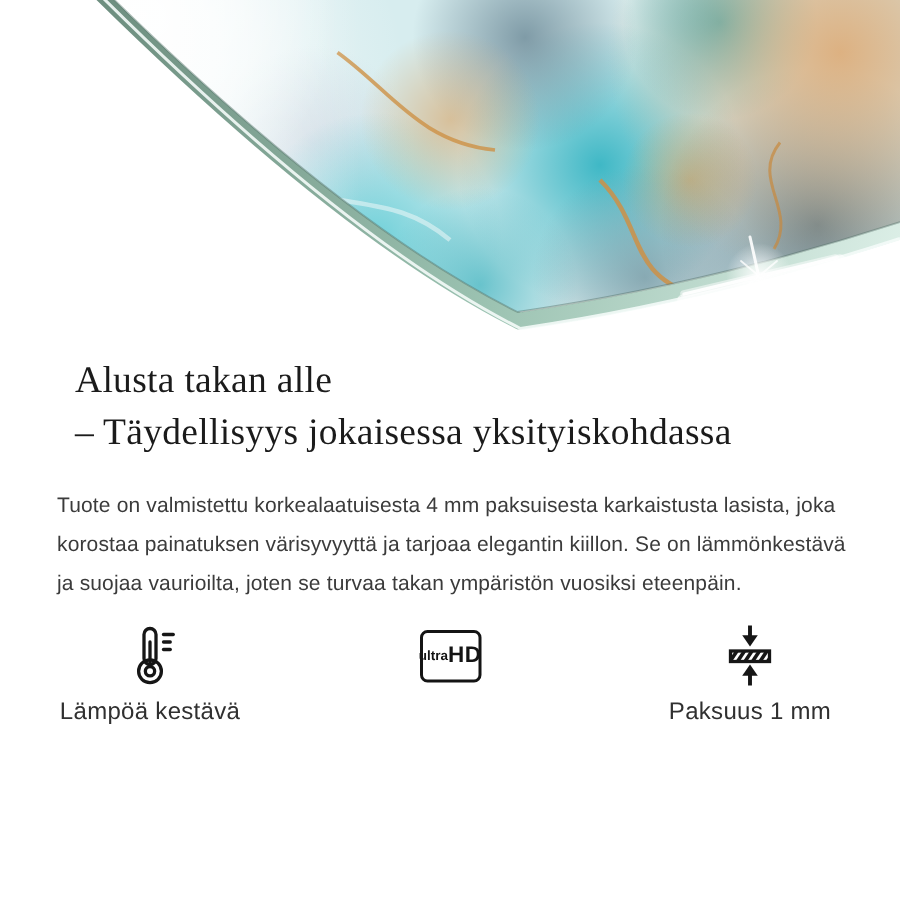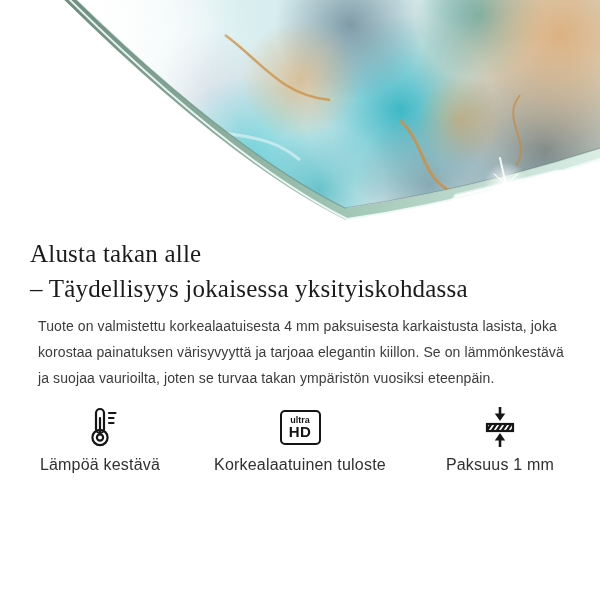--- a/index.html
+++ b/index.html
@@ -4,37 +4,37 @@
 <style>
   html,body{margin:0;padding:0;}
   body{background:#ffffff;font-family:"Liberation Sans","DejaVu Sans",sans-serif;}
   .page{position:relative;width:600px;height:600px;background:#ffffff;overflow:hidden;}
 
   
   .hero{position:relative;width:600px;height:230px;background:#ffffff;}
   .hero svg{display:block;}
 
   
-  .heading{margin:6px 38px 0 30px;color:#1b1b1b;
+  .heading{margin:6px 38px 0 50px;color:#1b1b1b;
     font-family:"Liberation Serif","DejaVu Serif",serif;
     font-size:25px;line-height:35px;font-weight:400;letter-spacing:.2px;}
   .heading span{display:block;}
 
   
-  .intro{margin:7px 34px 0 38px;color:#3b3b3b;font-size:14px;line-height:26px;letter-spacing:.1px;}
+  .intro{margin:17px 34px 0 38px;color:#3b3b3b;font-size:14px;line-height:26px;letter-spacing:.1px;}
 
   
   .features{display:grid;grid-template-columns:1fr 1fr 1fr;row-gap:22px;margin-top:12px;}
   .feature{display:flex;flex-direction:column;align-items:center;}
   .icon-box{height:48px;display:flex;align-items:center;justify-content:center;}
   .feature-label{margin-top:5px;font-size:16px;color:#303030;letter-spacing:.2px;}
 
   
   .uhd{width:37px;height:31px;border:2.5px solid #141414;border-radius:5px;
-    display:flex;flex-direction:column;align-items:center;justify-content:center;
+    display:flex;align-items:center;justify-content:center;
     color:#141414;background:#fff;}
   .uhd .t{font-size:9px;font-weight:bold;line-height:9px;}
   .uhd .b{font-size:15px;font-weight:bold;line-height:14px;letter-spacing:.3px;}
 
   .ic{stroke:#161616;fill:none;stroke-width:2.2;stroke-linecap:round;stroke-linejoin:round;}
 </style>
 </head>
 <body>
 
 <div class="page">
@@ -177,21 +177,20 @@
       <div class="feature-label">Lämpöä kestävä</div>
     </div>
 
     <div class="feature">
       <div class="icon-box">
         <div class="uhd">
           <div class="t">ultra</div>
           <div class="b">HD</div>
         </div>
       </div>
-      <div class="feature-label">Korkealaatuinen tuloste</div>
     </div>
 
 
 
 
     <div class="feature">
       <div class="icon-box">
         <svg width="44" height="44" viewBox="0 0 44 44">
           <defs>
               <clipPath id="barClip">

